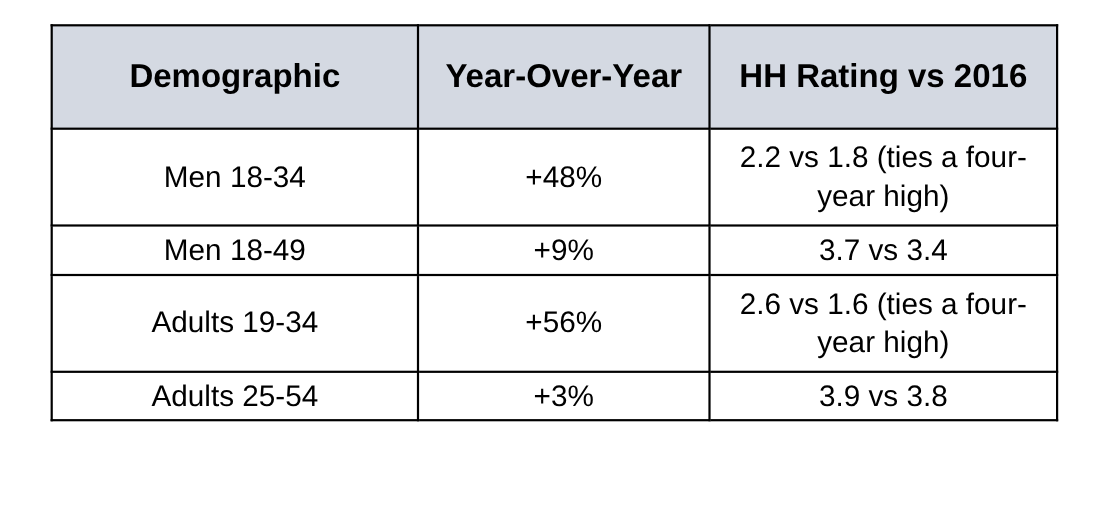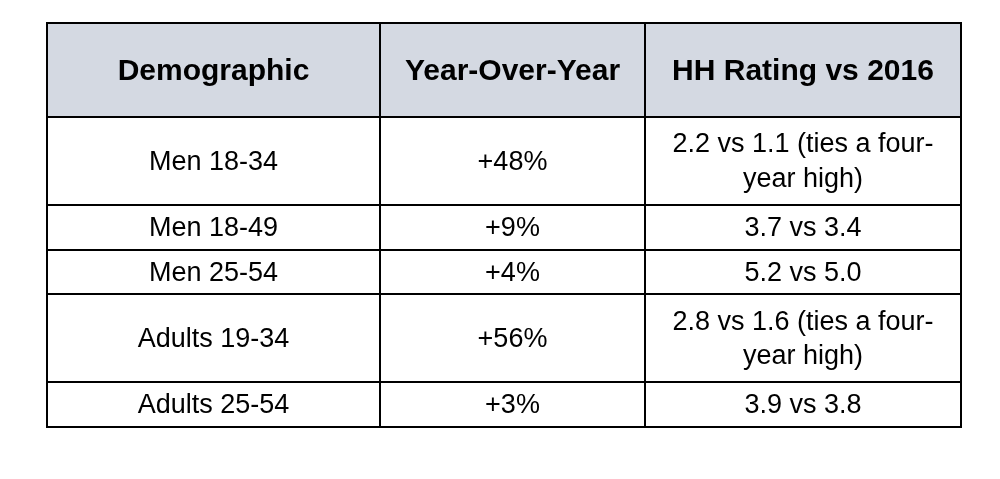--- a/index.html
+++ b/index.html
@@ -78,36 +78,31 @@
         <tr>
           <th>Demographic</th>
           <th>Year-Over-Year</th>
           <th>HH Rating vs 2016</th>
         </tr>
       </thead>
       <tbody>
         <tr class="tall">
           <td>Men 18-34</td>
           <td>+48%</td>
-          <td>2.2 vs 1.1 (ties a four-year high)</td>
+          <td>2.2 vs 1.8 (ties a four-year high)</td>
         </tr>
         <tr class="short">
           <td>Men 18-49</td>
           <td>+9%</td>
           <td>3.7 vs 3.4</td>
         </tr>
-        <tr class="short">
-          <td>Men 25-54</td>
-          <td>+4%</td>
-          <td>5.2 vs 5.0</td>
-        </tr>
         <tr class="tall">
           <td>Adults 19-34</td>
           <td>+56%</td>
-          <td>2.8 vs 1.6 (ties a four-year high)</td>
+          <td>2.6 vs 1.6 (ties a four-year high)</td>
         </tr>
         <tr class="short">
           <td>Adults 25-54</td>
           <td>+3%</td>
           <td>3.9 vs 3.8</td>
         </tr>
       </tbody>
     </table>
   </div>
 </div>

